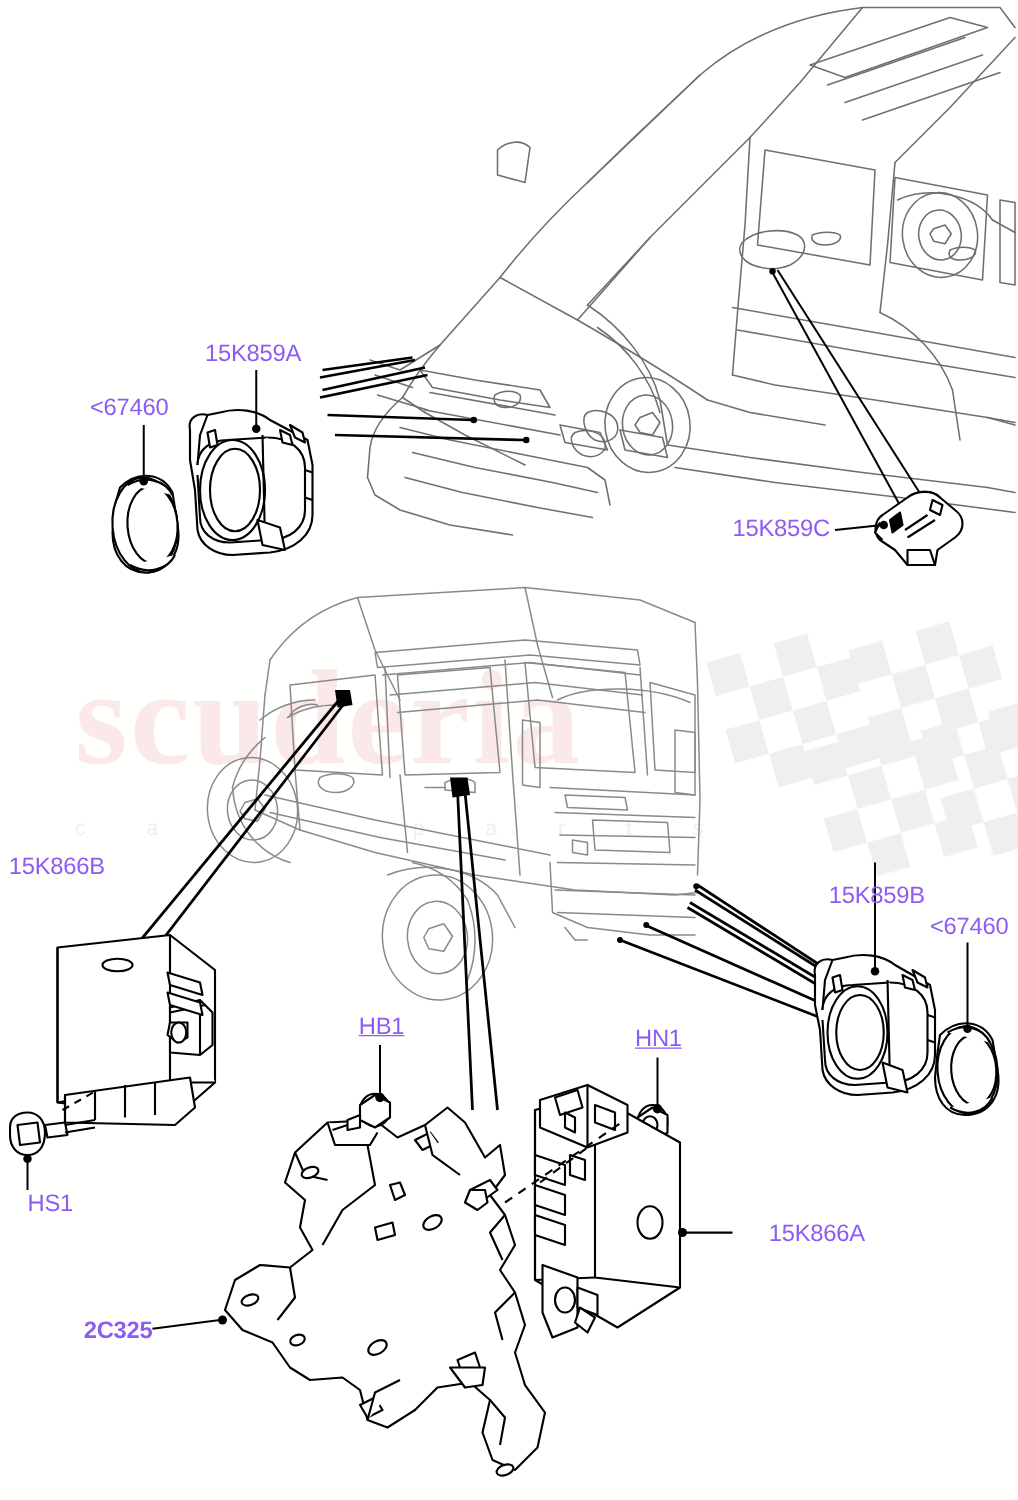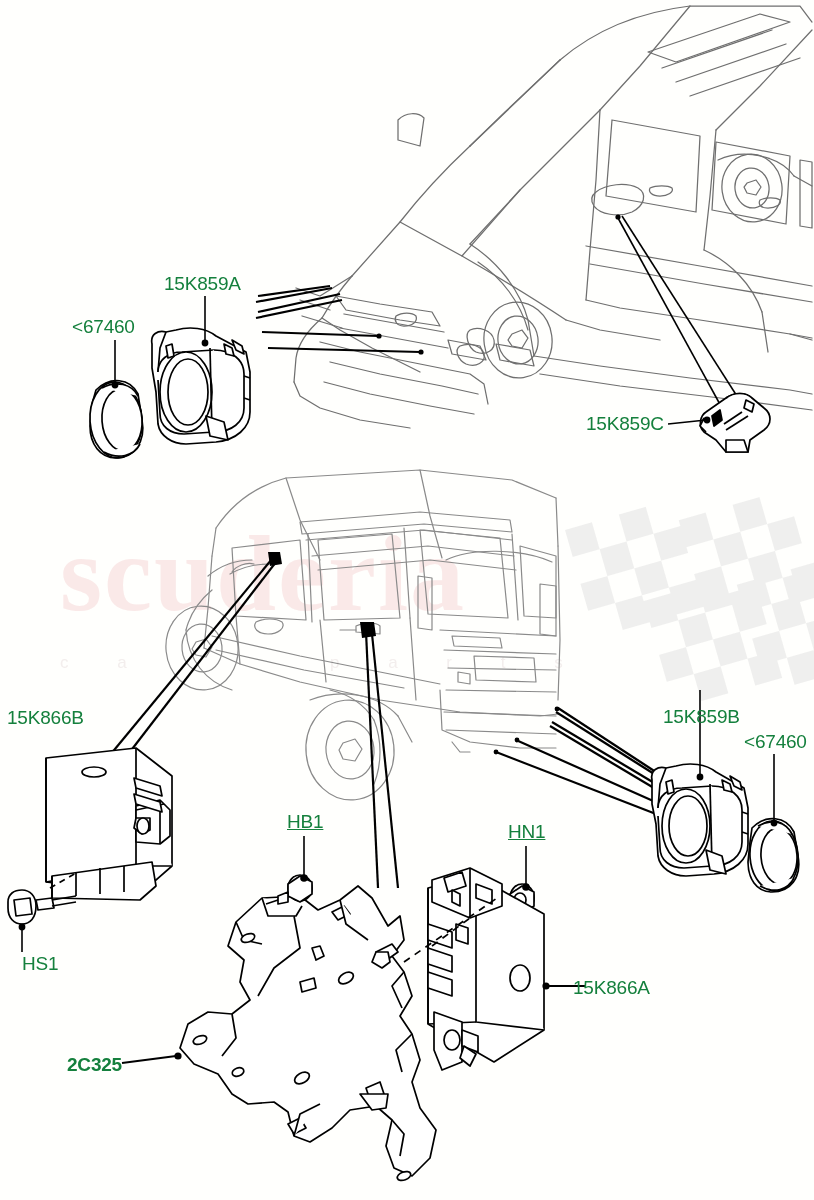--- a/index.html
+++ b/index.html
@@ -20,21 +20,21 @@
   }
   #diagram-svg {
     position: absolute;
     left: 0;
     top: 0;
     width: 814px;
     height: 1200px;
   }
   .part-label {
     position: absolute;
-    color: #15803d;
+    color: #8b5cf6;
     font-family: "Liberation Sans", sans-serif;
     font-size: 19px;
     font-weight: 400;
     letter-spacing: -0.2px;
     white-space: nowrap;
     line-height: 19px;
     user-select: none;
   }
 </style>
 </head>
@@ -485,29 +485,29 @@
     <circle cx="546" cy="986" r="3.6" fill="#000"></circle>
 
   </svg>
 
   <div class="part-label" style="left:164px; top:274px;">15K859A</div>
 
   <div class="part-label" style="left:72px; top:317px;">&lt;67460</div>
 
   <div class="part-label" style="left:586px; top:414px;">15K859C</div>
 
-  <div class="part-label" style="left:7px; top:708px;text-align:center;">15K866B</div>
+  <div class="part-label" style="left:7px; top:684px;text-align:center;">15K866B</div>
 
   <div class="part-label" style="left:663px; top:707px;">15K859B</div>
 
   <div class="part-label" style="left:744px; top:732px;">&lt;67460</div>
 
   <div class="part-label" style="left:287px; top:812px;text-decoration:underline;">HB1</div>
 
   <div class="part-label" style="left:508px; top:822px;text-decoration:underline;">HN1</div>
 
   <div class="part-label" style="left:22px; top:954px;">HS1</div>
 
-  <div class="part-label" style="left:573px; top:978px;">15K866A</div>
+  <div class="part-label" style="left:615px; top:978px;">15K866A</div>
 
   <div class="part-label" style="left:67px; top:1055px;font-weight:bold;">2C325</div>
 
 </div>
 
 </body></html>

